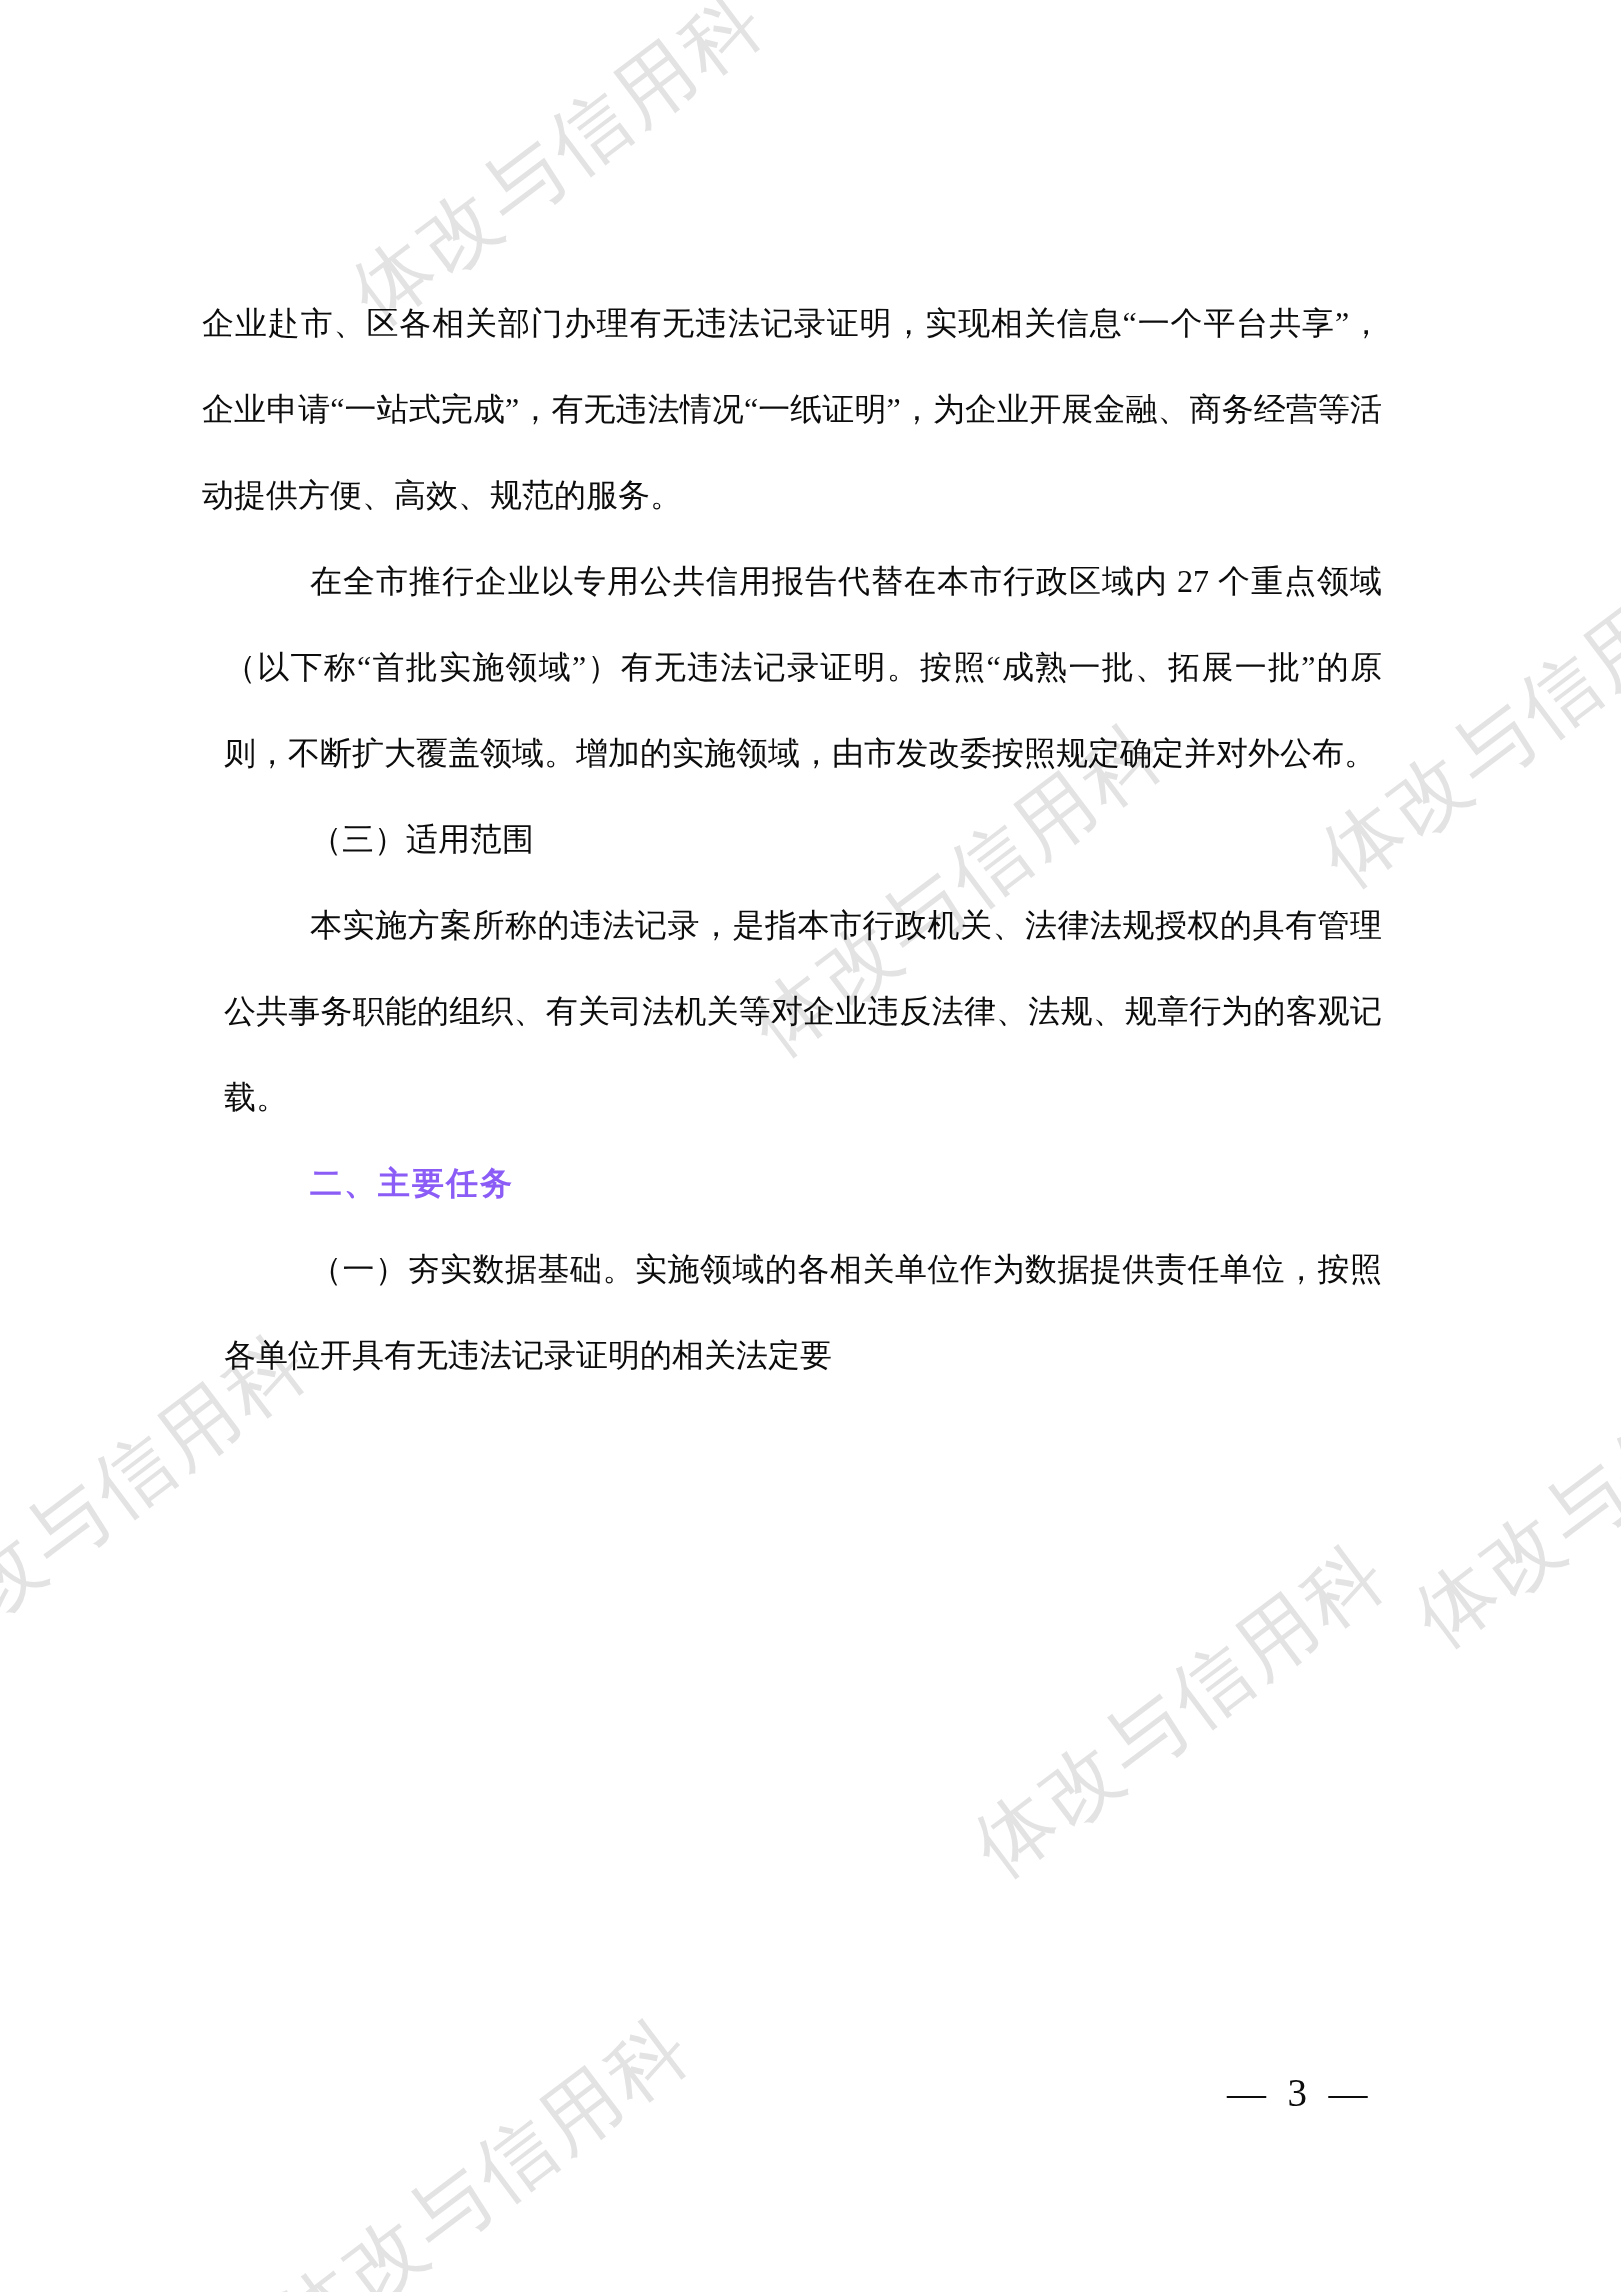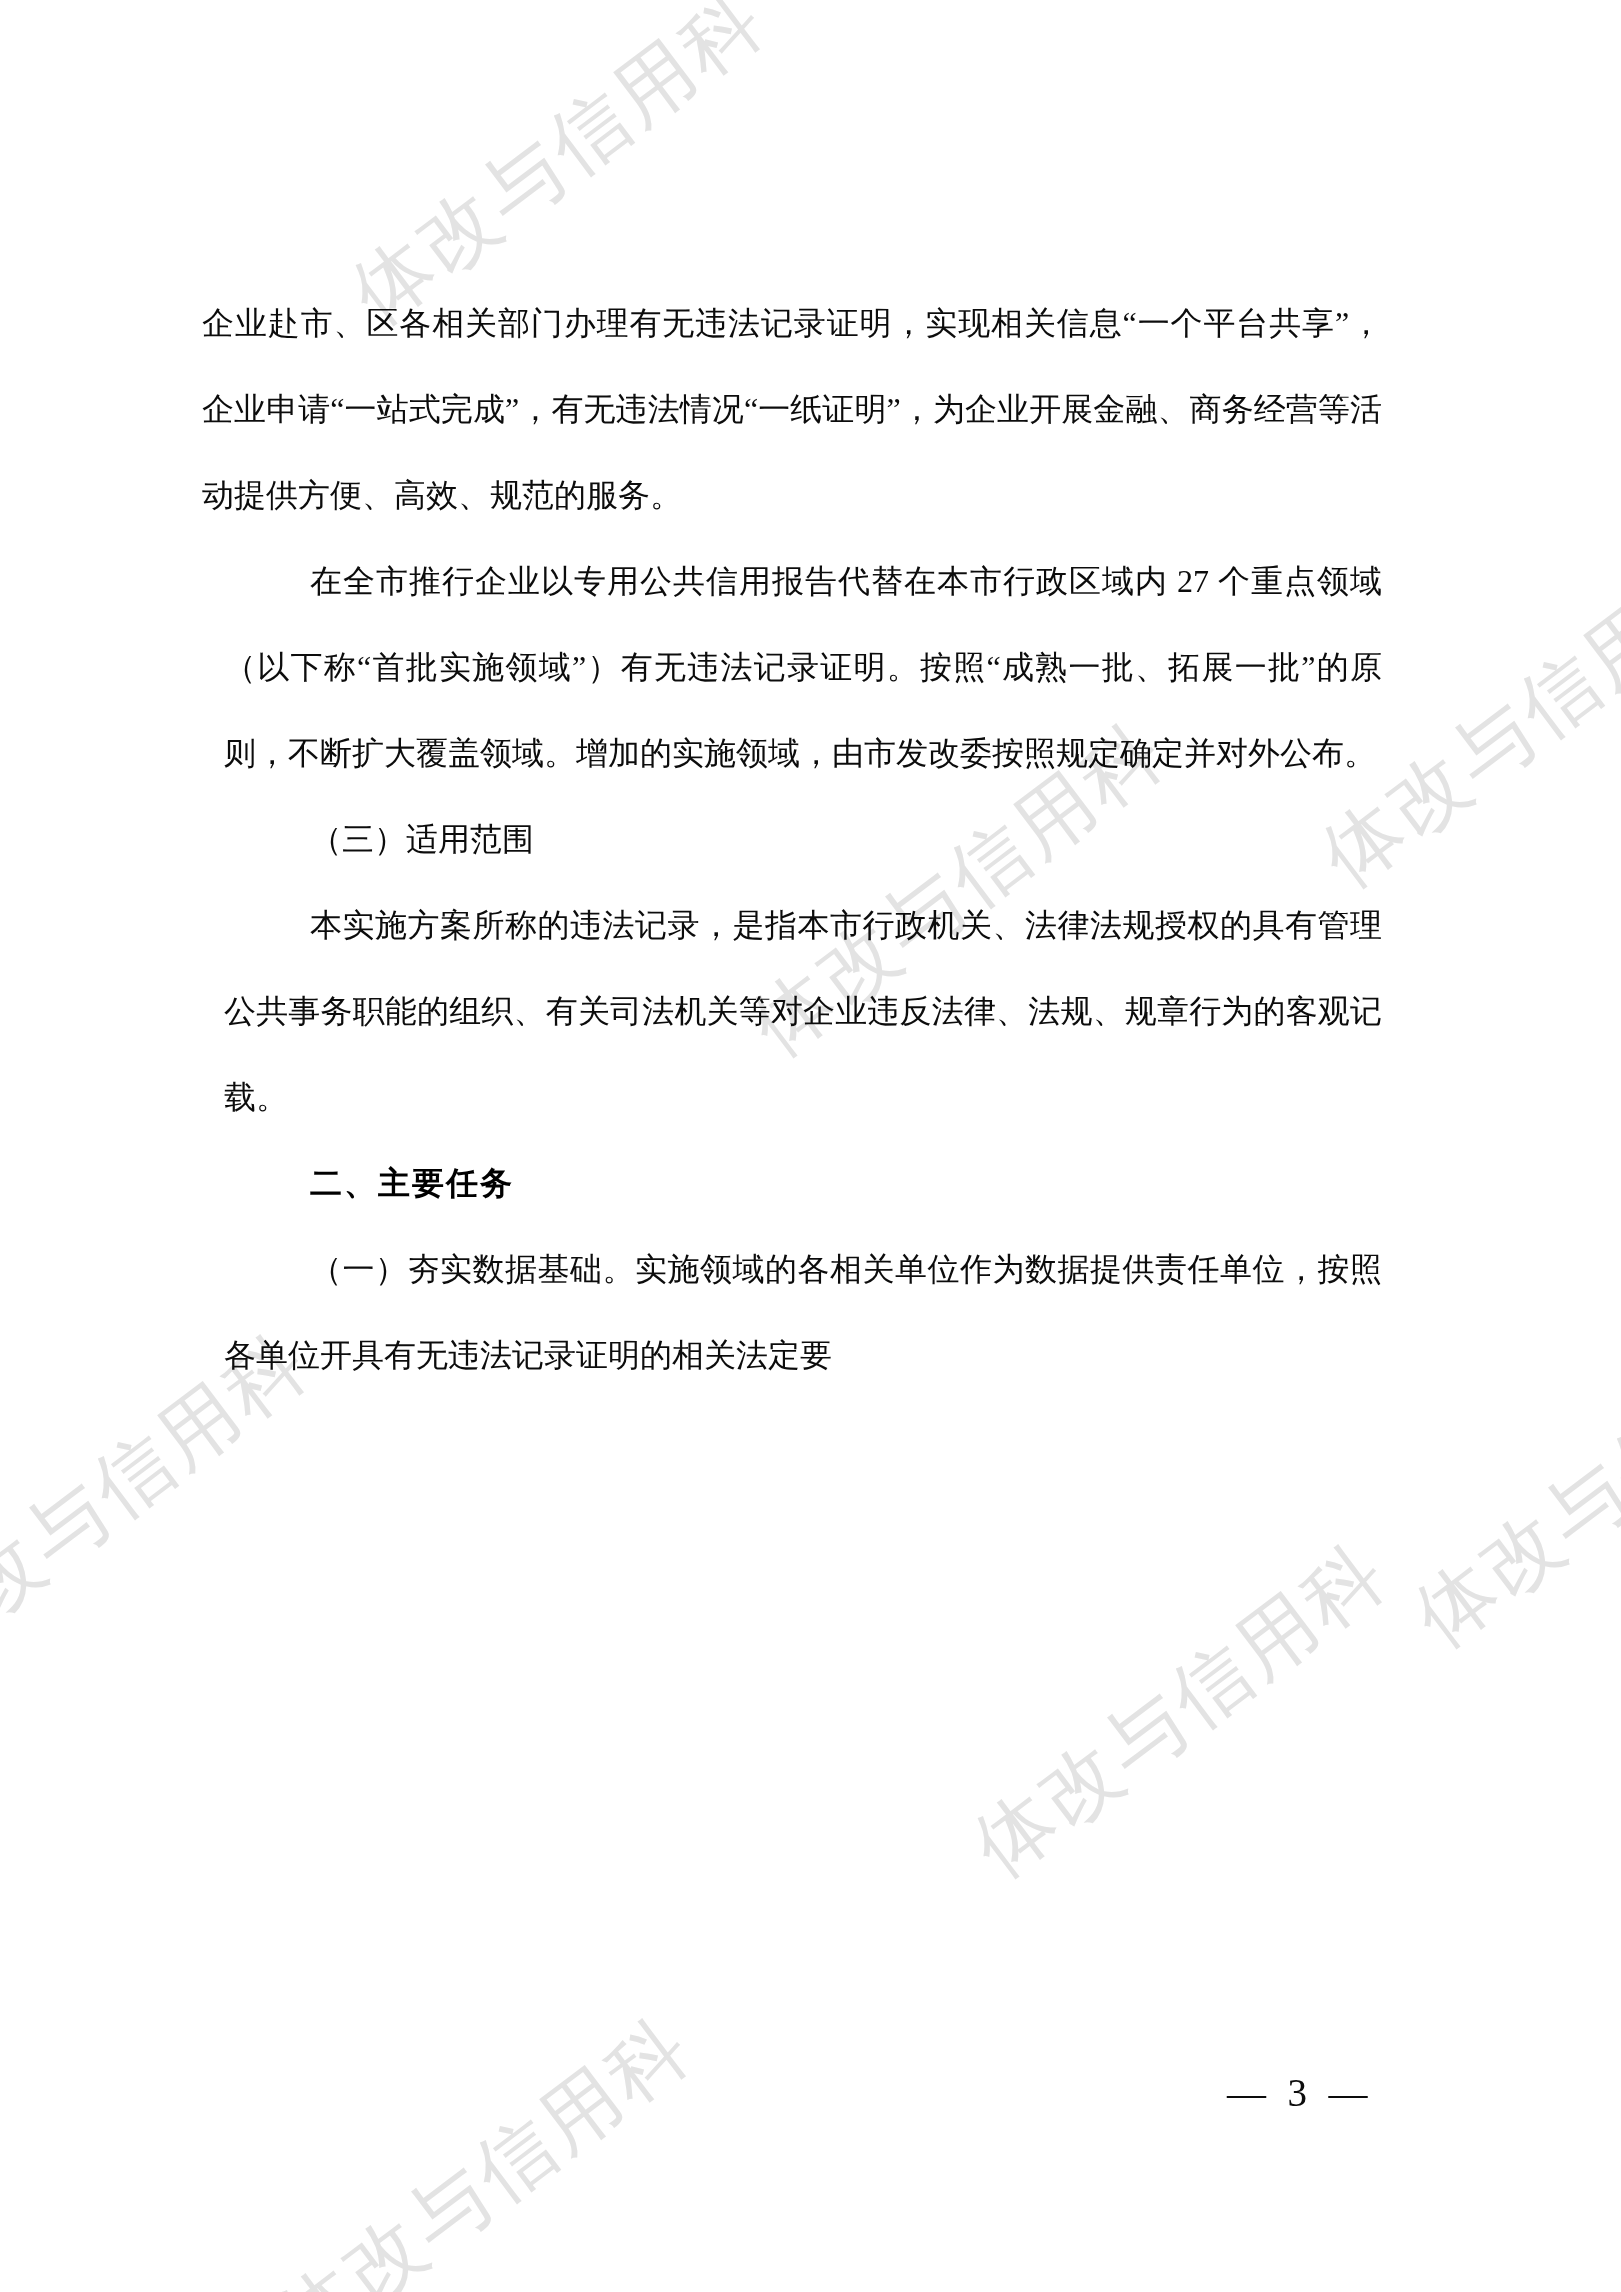--- a/index.html
+++ b/index.html
@@ -44,21 +44,21 @@
     margin: 0;
     padding: 0;
   }
   .text-block p.indent {
     text-indent: 86px;
     margin-left: 22px;
   }
   .text-block p.heading {
     font-family: "Liberation Sans", "DejaVu Sans", sans-serif;
     font-weight: 700;
-    color: #000000;
+    color: #8b5cf6;
     letter-spacing: 2px;
   }
   
   .page-number {
     position: absolute;
     z-index: 1;
     left: 1227px;
     top: 2070px;
     font-size: 39px;
     letter-spacing: 5.9px;

